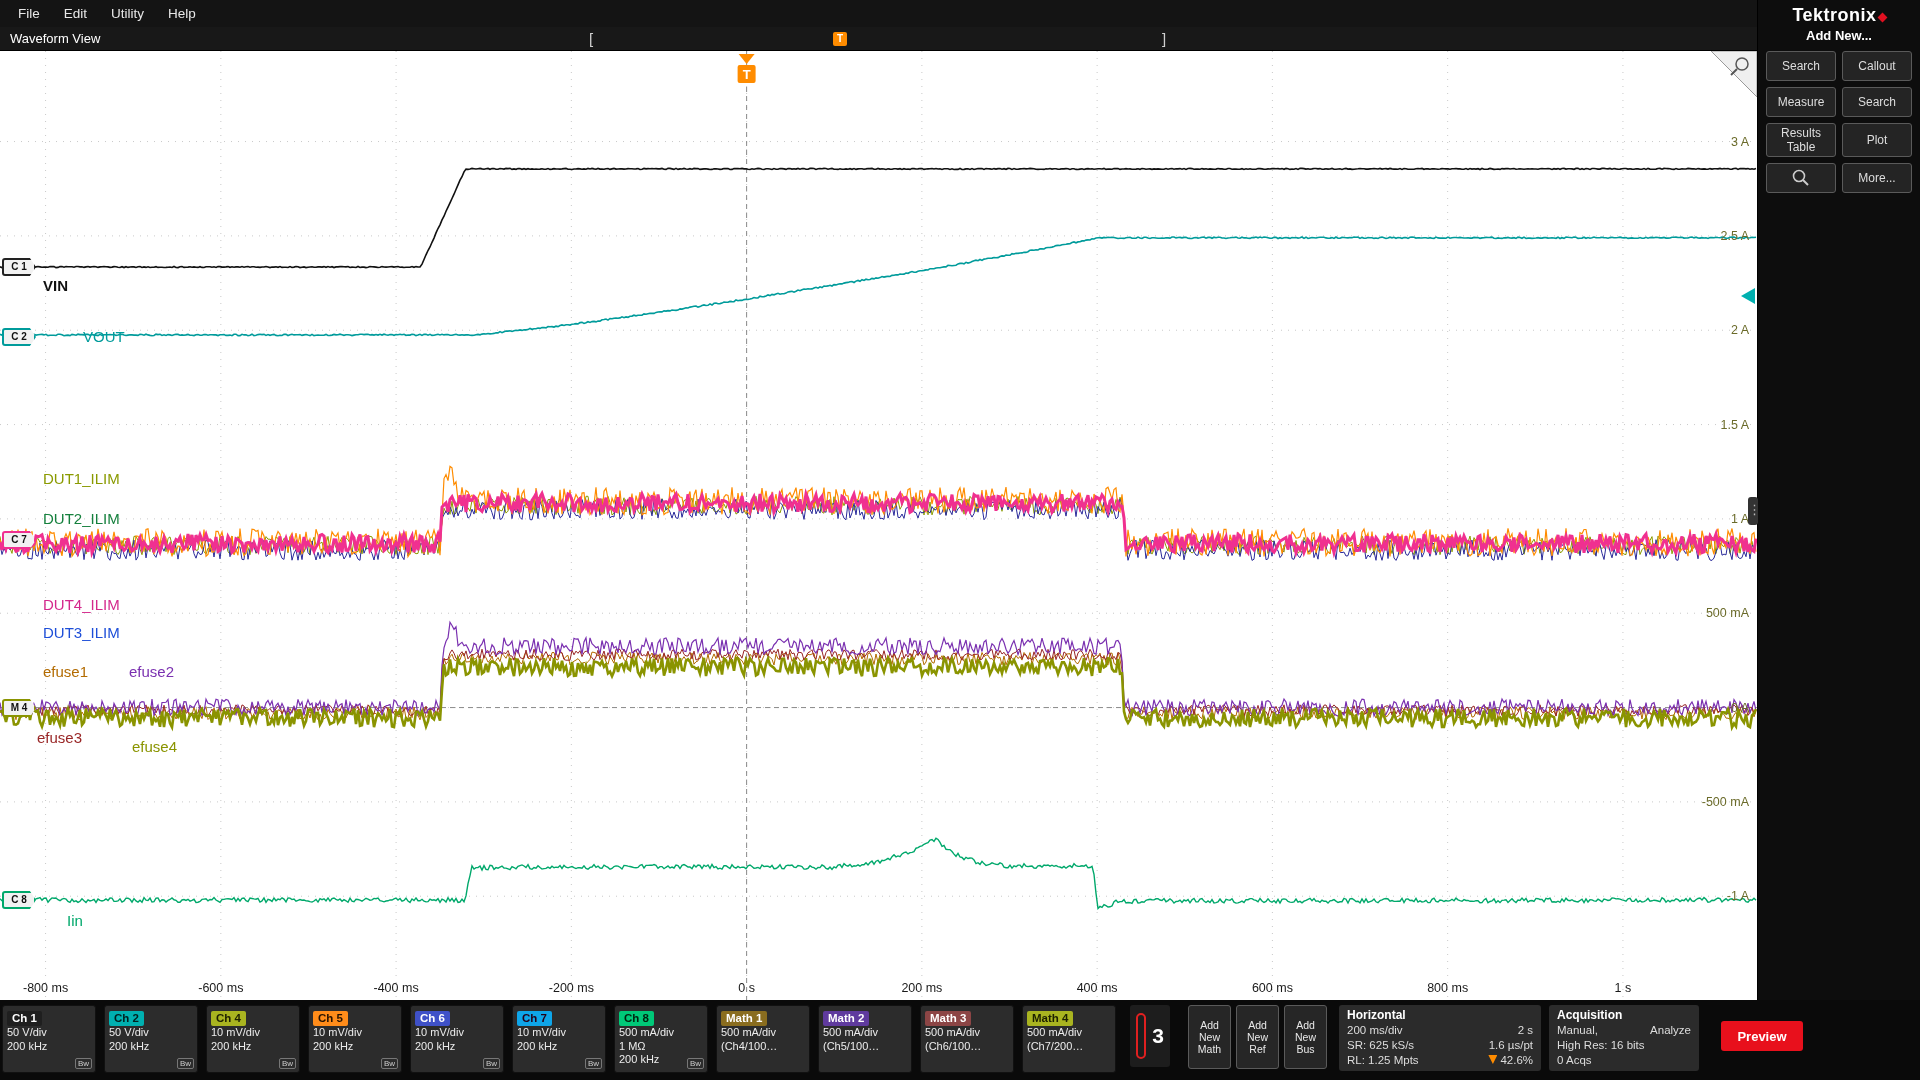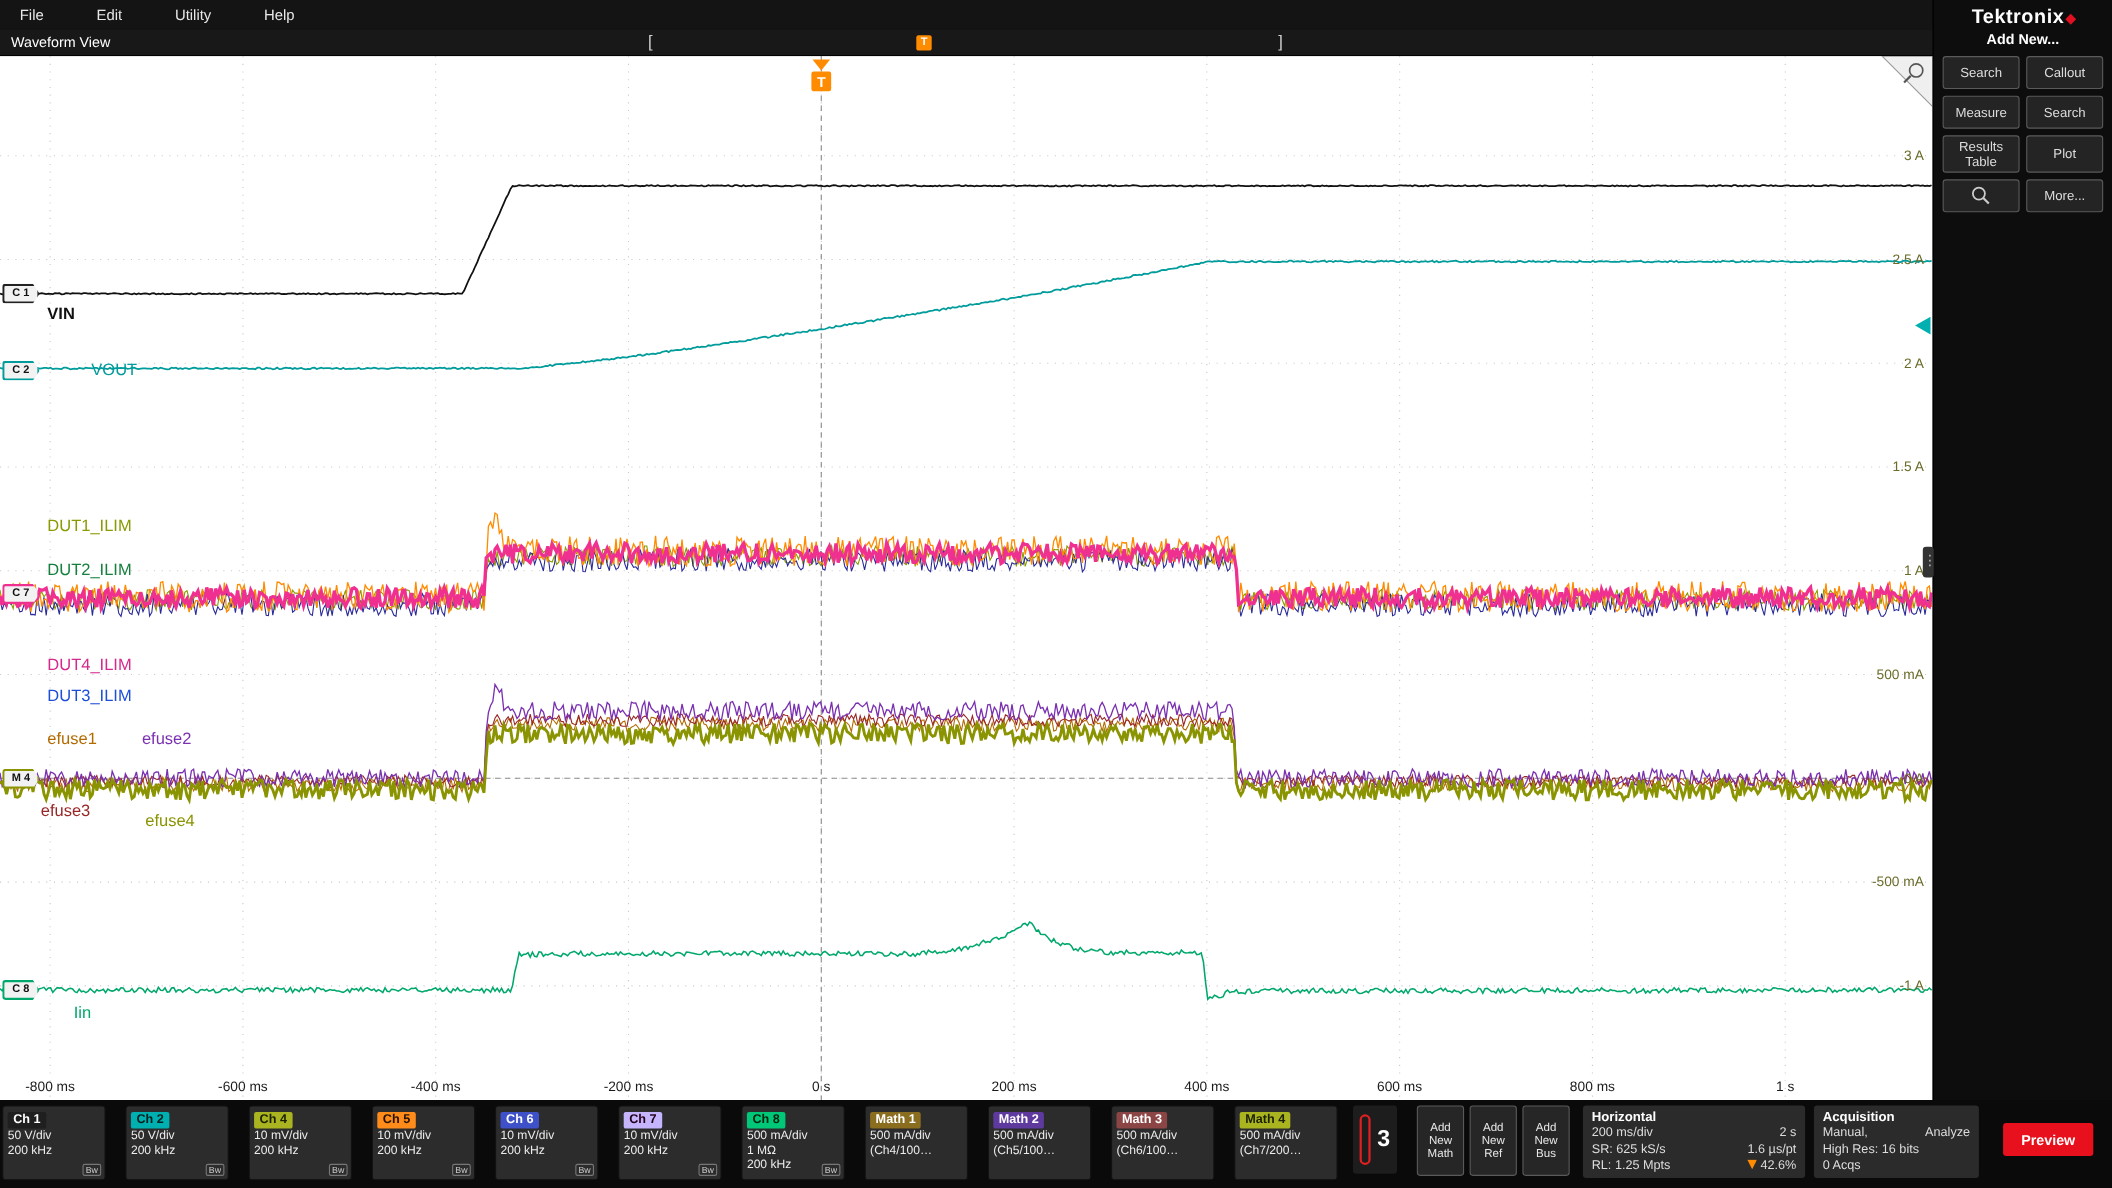--- a/index.html
+++ b/index.html
@@ -1,20 +1,20 @@
 <!DOCTYPE html>
 <html><head>
 <meta charset="utf-8">
 <style>
   html,body{margin:0;padding:0;background:#000;}
   *{box-sizing:border-box;font-family:"Liberation Sans",sans-serif;}
   .app{position:relative;width:1920px;height:1080px;background:#0d0d0d;overflow:hidden;}
 
   
-  .menubar{position:absolute;left:0;top:0;width:1757px;height:27px;background:#141414;display:flex;align-items:center;gap:48px;padding-left:18px;}
+  .menubar{position:absolute;left:0;top:0;width:1757px;height:27px;background:#141414;display:flex;align-items:center;gap:24px;padding-left:18px;}
   .menubar .mi{color:#e8e8e8;font-size:13.5px;cursor:default;}
 
   
   .wavepane{position:absolute;left:0;top:27px;width:1757px;height:973px;background:#181818;}
   .wv-titlebar{position:relative;height:24px;background:#181818;color:#fff;font-size:13px;line-height:24px;padding-left:10px;border-bottom:1px solid #000;}
   .wv-bracket{position:absolute;top:0;color:#cfcfcf;font-size:15px;}
   .wv-trig-mini{position:absolute;top:5px;width:14px;height:14px;background:#ff8c00;color:#fff;font-size:10px;font-weight:bold;text-align:center;line-height:14px;border-radius:2px;}
   .plot{position:absolute;left:0;top:24px;right:0;bottom:0;background:#ffffff;}
   .plot svg{position:absolute;left:0;top:0;width:100%;height:100%;}
   .trace-label{position:absolute;font-size:15px;white-space:nowrap;}
@@ -25,21 +25,21 @@
   .logo{margin:5px auto 0;text-align:center;color:#fff;font-size:18px;font-weight:bold;letter-spacing:.5px;}
   .logo .dot{display:inline-block;width:7px;height:7px;background:#e01020;transform:rotate(45deg);margin-left:2px;}
   .addnew{margin-top:2px;text-align:center;color:#fff;font-size:13px;font-weight:bold;}
   .sbgrid{display:grid;grid-template-columns:1fr 1fr;gap:6px;padding:8px;}
   .sbtn{min-height:30px;background:#242424;border:1px solid #5a5a5a;border-radius:3px;color:#ddd;font-size:12px;display:flex;align-items:center;justify-content:center;text-align:center;padding:2px;line-height:14px;}
 
   .splitter{position:absolute;left:1748px;top:497px;width:10px;height:28px;background:#333;border-radius:3px;color:#bbb;font-size:13px;text-align:center;line-height:26px;}
 
   
   .bottombar{position:absolute;left:0;top:1000px;width:1920px;height:80px;background:#0a0a0a;display:flex;align-items:flex-start;padding:5px 0 0 2px;}
-  .chbadges{display:flex;gap:18px;}
+  .chbadges{display:flex;gap:8px;}
   .badge{width:94px;height:68px;background:#2c2c2c;border:1px solid #111;border-radius:3px;padding:2px 4px;position:relative;overflow:hidden;}
   .badge .chip{display:inline-block;padding:0 5px;border-radius:2px;font-size:11.5px;font-weight:bold;line-height:15px;}
   .badge .bl{color:#ececec;font-size:11px;line-height:13.5px;white-space:nowrap;}
   .badge .bw{position:absolute;right:3px;bottom:3px;font-size:8px;color:#ccc;border:1px solid #777;border-radius:2px;padding:0 2px;line-height:9px;}
   .miscbadge{margin-left:14px;width:40px;height:62px;background:#1d1d1d;border-radius:3px;display:flex;align-items:center;justify-content:center;}
   .red-pill{width:10px;height:46px;border:2px solid #e02020;border-radius:6px;margin-right:6px;}
   .miscbadge .num{color:#fff;font-size:21px;font-weight:bold;}
   .addbtns{display:flex;gap:5px;margin-left:18px;}
   .addbtn{width:43px;height:64px;background:#262626;border:1px solid #5a5a5a;border-radius:3px;color:#e8e8e8;font-size:10.5px;white-space:pre-line;display:flex;align-items:center;justify-content:center;text-align:center;line-height:12px;}
   .panel{background:#2b2b2b;border-radius:3px;color:#ddd;padding:3px 8px;height:66px;}
@@ -175,21 +175,21 @@
 
   <div class="splitter">⋮</div>
 
   <div class="bottombar">
     <div class="chbadges" id="chbadges">
         <div class="badge"><span class="chip" style="background: rgb(31, 31, 31); color: rgb(255, 255, 255);">Ch 1</span><div class="bl">50 V/div</div><div class="bl">200 kHz</div><div class="bw">Bw</div></div>
         <div class="badge"><span class="chip" style="background: rgb(0, 176, 176); color: rgb(0, 32, 31);">Ch 2</span><div class="bl">50 V/div</div><div class="bl">200 kHz</div><div class="bw">Bw</div></div>
         <div class="badge"><span class="chip" style="background: rgb(169, 180, 32); color: rgb(29, 32, 0);">Ch 4</span><div class="bl">10 mV/div</div><div class="bl">200 kHz</div><div class="bw">Bw</div></div>
         <div class="badge"><span class="chip" style="background: rgb(255, 140, 26); color: rgb(38, 18, 0);">Ch 5</span><div class="bl">10 mV/div</div><div class="bl">200 kHz</div><div class="bw">Bw</div></div>
         <div class="badge"><span class="chip" style="background: rgb(63, 81, 200); color: rgb(255, 255, 255);">Ch 6</span><div class="bl">10 mV/div</div><div class="bl">200 kHz</div><div class="bw">Bw</div></div>
-        <div class="badge"><span class="chip" style="background: #c4b5fd; color: rgb(37, 0, 25);">Ch 7</span><div class="bl">10 mV/div</div><div class="bl">200 kHz</div><div class="bw">Bw</div></div>
+        <div class="badge"><span class="chip" style="background: #0ea5e9; color: rgb(37, 0, 25);">Ch 7</span><div class="bl">10 mV/div</div><div class="bl">200 kHz</div><div class="bw">Bw</div></div>
         <div class="badge"><span class="chip" style="background: rgb(0, 200, 120); color: rgb(0, 35, 15);">Ch 8</span><div class="bl">500 mA/div</div><div class="bl">1 MΩ</div><div class="bl">200 kHz</div><div class="bw">Bw</div></div>
         <div class="badge"><span class="chip" style="background: rgb(138, 109, 31); color: rgb(255, 255, 255);">Math 1</span><div class="bl">500 mA/div</div><div class="bl">(Ch4/100…</div></div>
         <div class="badge"><span class="chip" style="background: rgb(95, 58, 158); color: rgb(255, 255, 255);">Math 2</span><div class="bl">500 mA/div</div><div class="bl">(Ch5/100…</div></div>
         <div class="badge"><span class="chip" style="background: rgb(140, 69, 69); color: rgb(255, 255, 255);">Math 3</span><div class="bl">500 mA/div</div><div class="bl">(Ch6/100…</div></div>
         <div class="badge"><span class="chip" style="background: rgb(169, 180, 32); color: rgb(29, 32, 0);">Math 4</span><div class="bl">500 mA/div</div><div class="bl">(Ch7/200…</div></div>
       </div>
 
     <div class="miscbadge">
       <div class="red-pill"></div>
       <span class="num">3</span>

